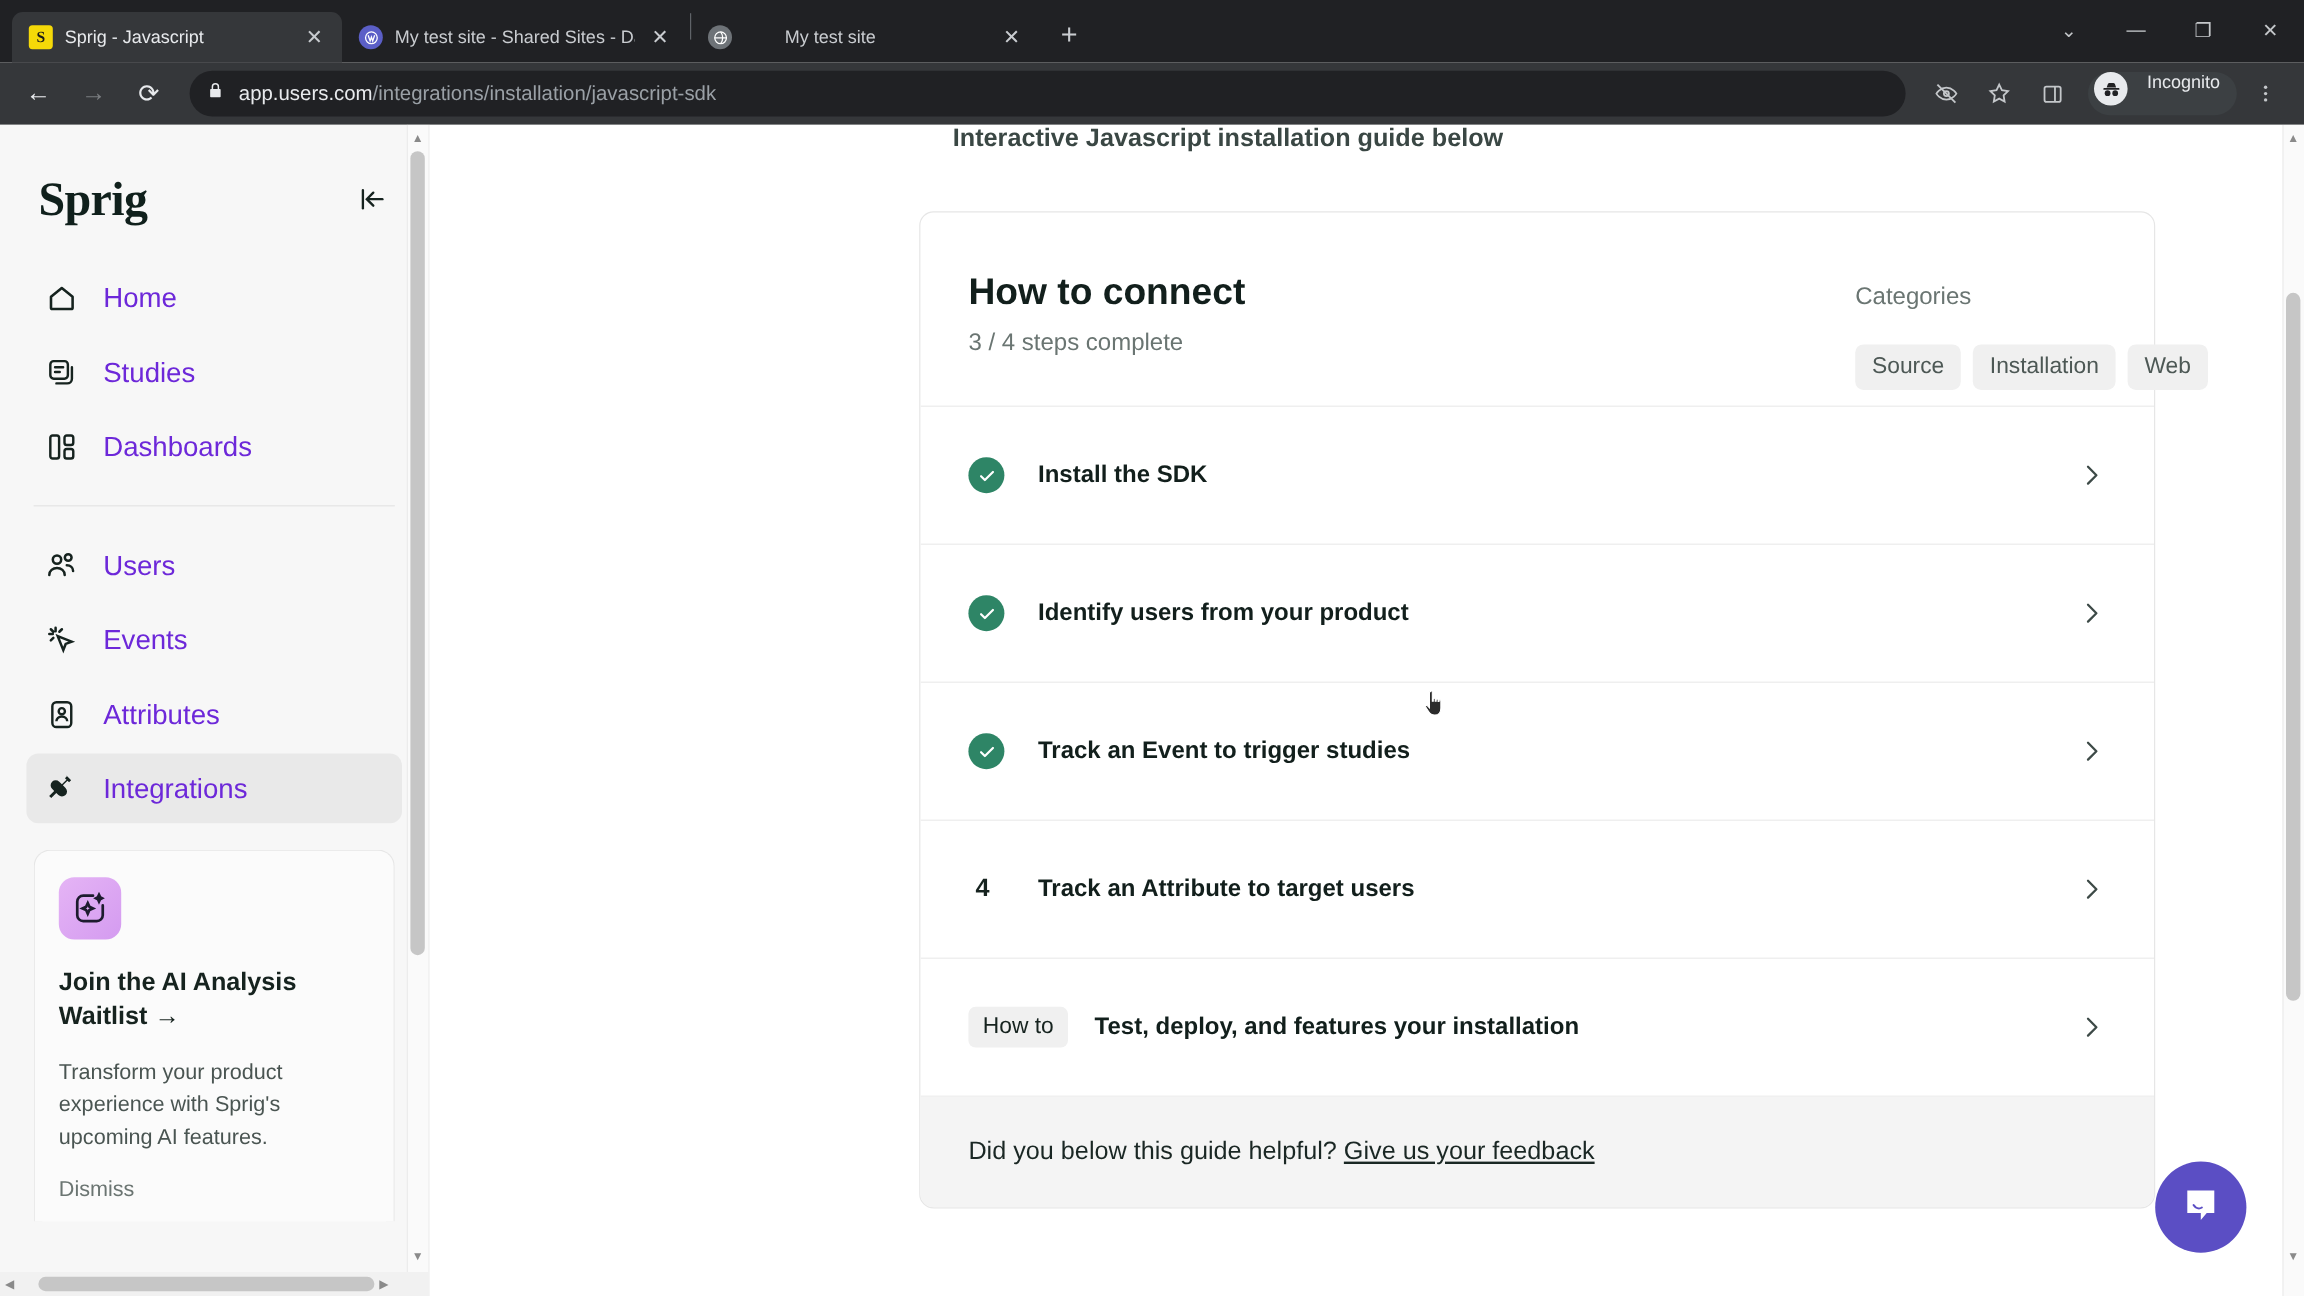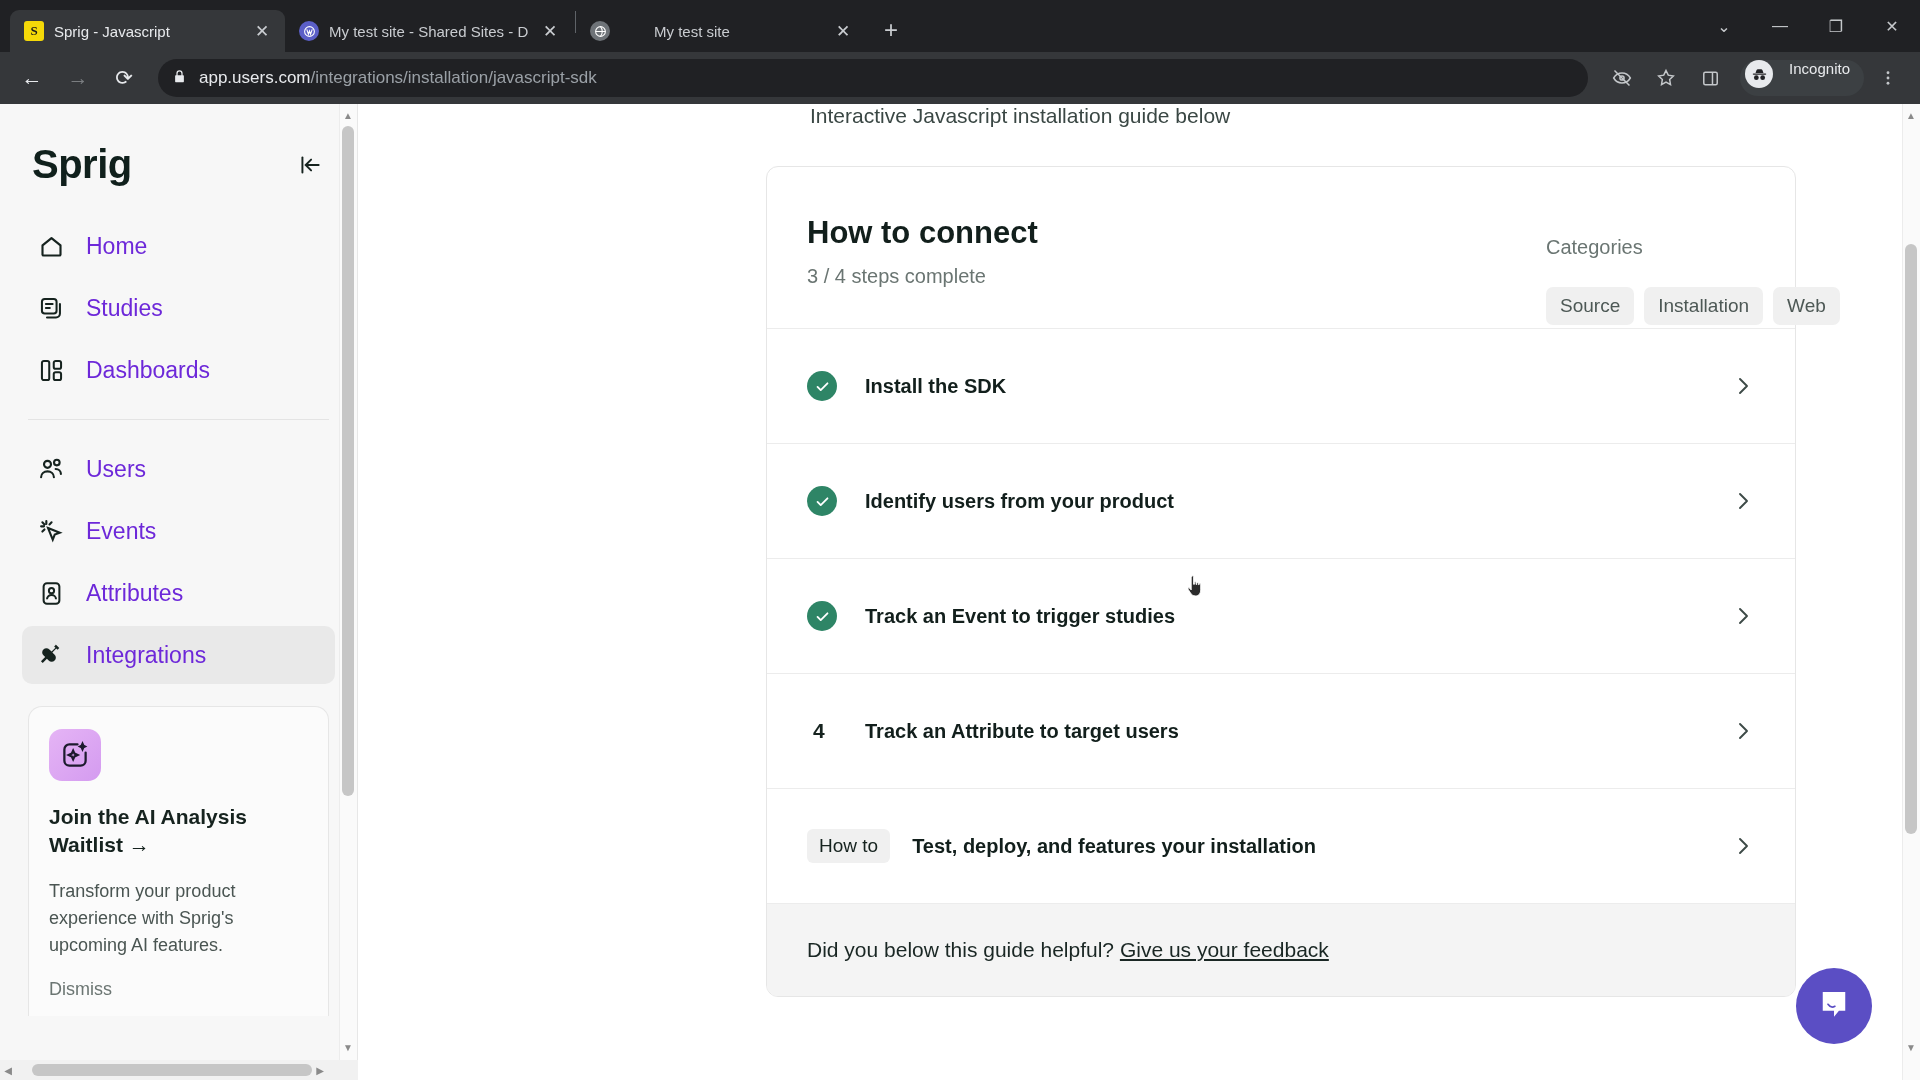--- a/index.html
+++ b/index.html
@@ -70,21 +70,21 @@
 
   
   .sidebar {
     width: 358px; flex: 0 0 358px; background: #f7f7f7; border-right: 1px solid #e7e7e7;
     display: flex; flex-direction: column; position: relative;
   }
   .sidebar-scroll { flex: 1; overflow: hidden; padding: 0 22px; }
   .brand-row { display: flex; align-items: center; justify-content: space-between;
     padding: 38px 8px 30px 10px; }
   .brand-logo { font-size: 40px; font-weight: 700; color: #10201c; letter-spacing: -0.5px;
-    font-family: Liberation Sans, sans-serif; }
+    font-family: Liberation Serif, serif; }
   .collapse-btn { width: 34px; height: 34px; display: flex; align-items: center; justify-content: center;
     color: #1c2b2a; }
   .nav-group { display: flex; flex-direction: column; gap: 4px; }
   .nav-item {
     height: 58px; display: flex; align-items: center; gap: 20px; padding: 0 14px;
     border-radius: 10px; color: #6d28d9; font-size: 23px; font-weight: 500;
   }
   .nav-item.active { background: #e9e9e9; }
   .nav-icon { width: 30px; height: 30px; flex: 0 0 30px; display: flex; align-items: center; justify-content: center; }
   .nav-divider { height: 1px; background: #e4e4e4; margin: 20px 6px 20px 6px; }
@@ -114,26 +114,27 @@
   .sb-hscroll { position: absolute; left: 0; bottom: 0; height: 20px; width: 358px; background: #f1f1f1;
     display: flex; align-items: center; }
   .sb-hthumb { height: 12px; background: #c6c6c6; border-radius: 6px; margin-left: 16px; width: 280px; }
   .sb-harrow { width: 16px; text-align: center; font-size: 10px; color: #8a8a8a; }
 
   
   .content { flex: 1; position: relative; overflow: hidden; background: #fff; display: flex; }
   .content-inner { flex: 1; padding: 0 0 0 0; position: relative; }
 
   .scroll-hint {
-    position: absolute; top: 0; left: 452px; font-size: 21px; color: #3a4744;
+    position: absolute; top: 0; left: 436px; font-size: 21px; color: #3a4744;
     white-space: nowrap;
+    font-weight: bold;
   }
 
   .card {
-    position: absolute; left: 408px; top: 62px; width: 1030px;
+    position: absolute; left: 408px; top: 72px; width: 1030px;
     background: #fff; border: 1px solid #e6e6e6; border-radius: 12px; overflow: hidden;
   }
   .card-head { padding: 48px 40px 40px 40px; border-bottom: 1px solid #ececec; }
   .card-title { font-size: 31px; font-weight: 700; color: #121f1c; margin-bottom: 14px; }
   .card-sub { font-size: 20px; color: #6a7572; }
 
   .step-row {
     height: 115px; display: flex; align-items: center; padding: 0 40px;
     border-bottom: 1px solid #ececec; gap: 0;
   }

